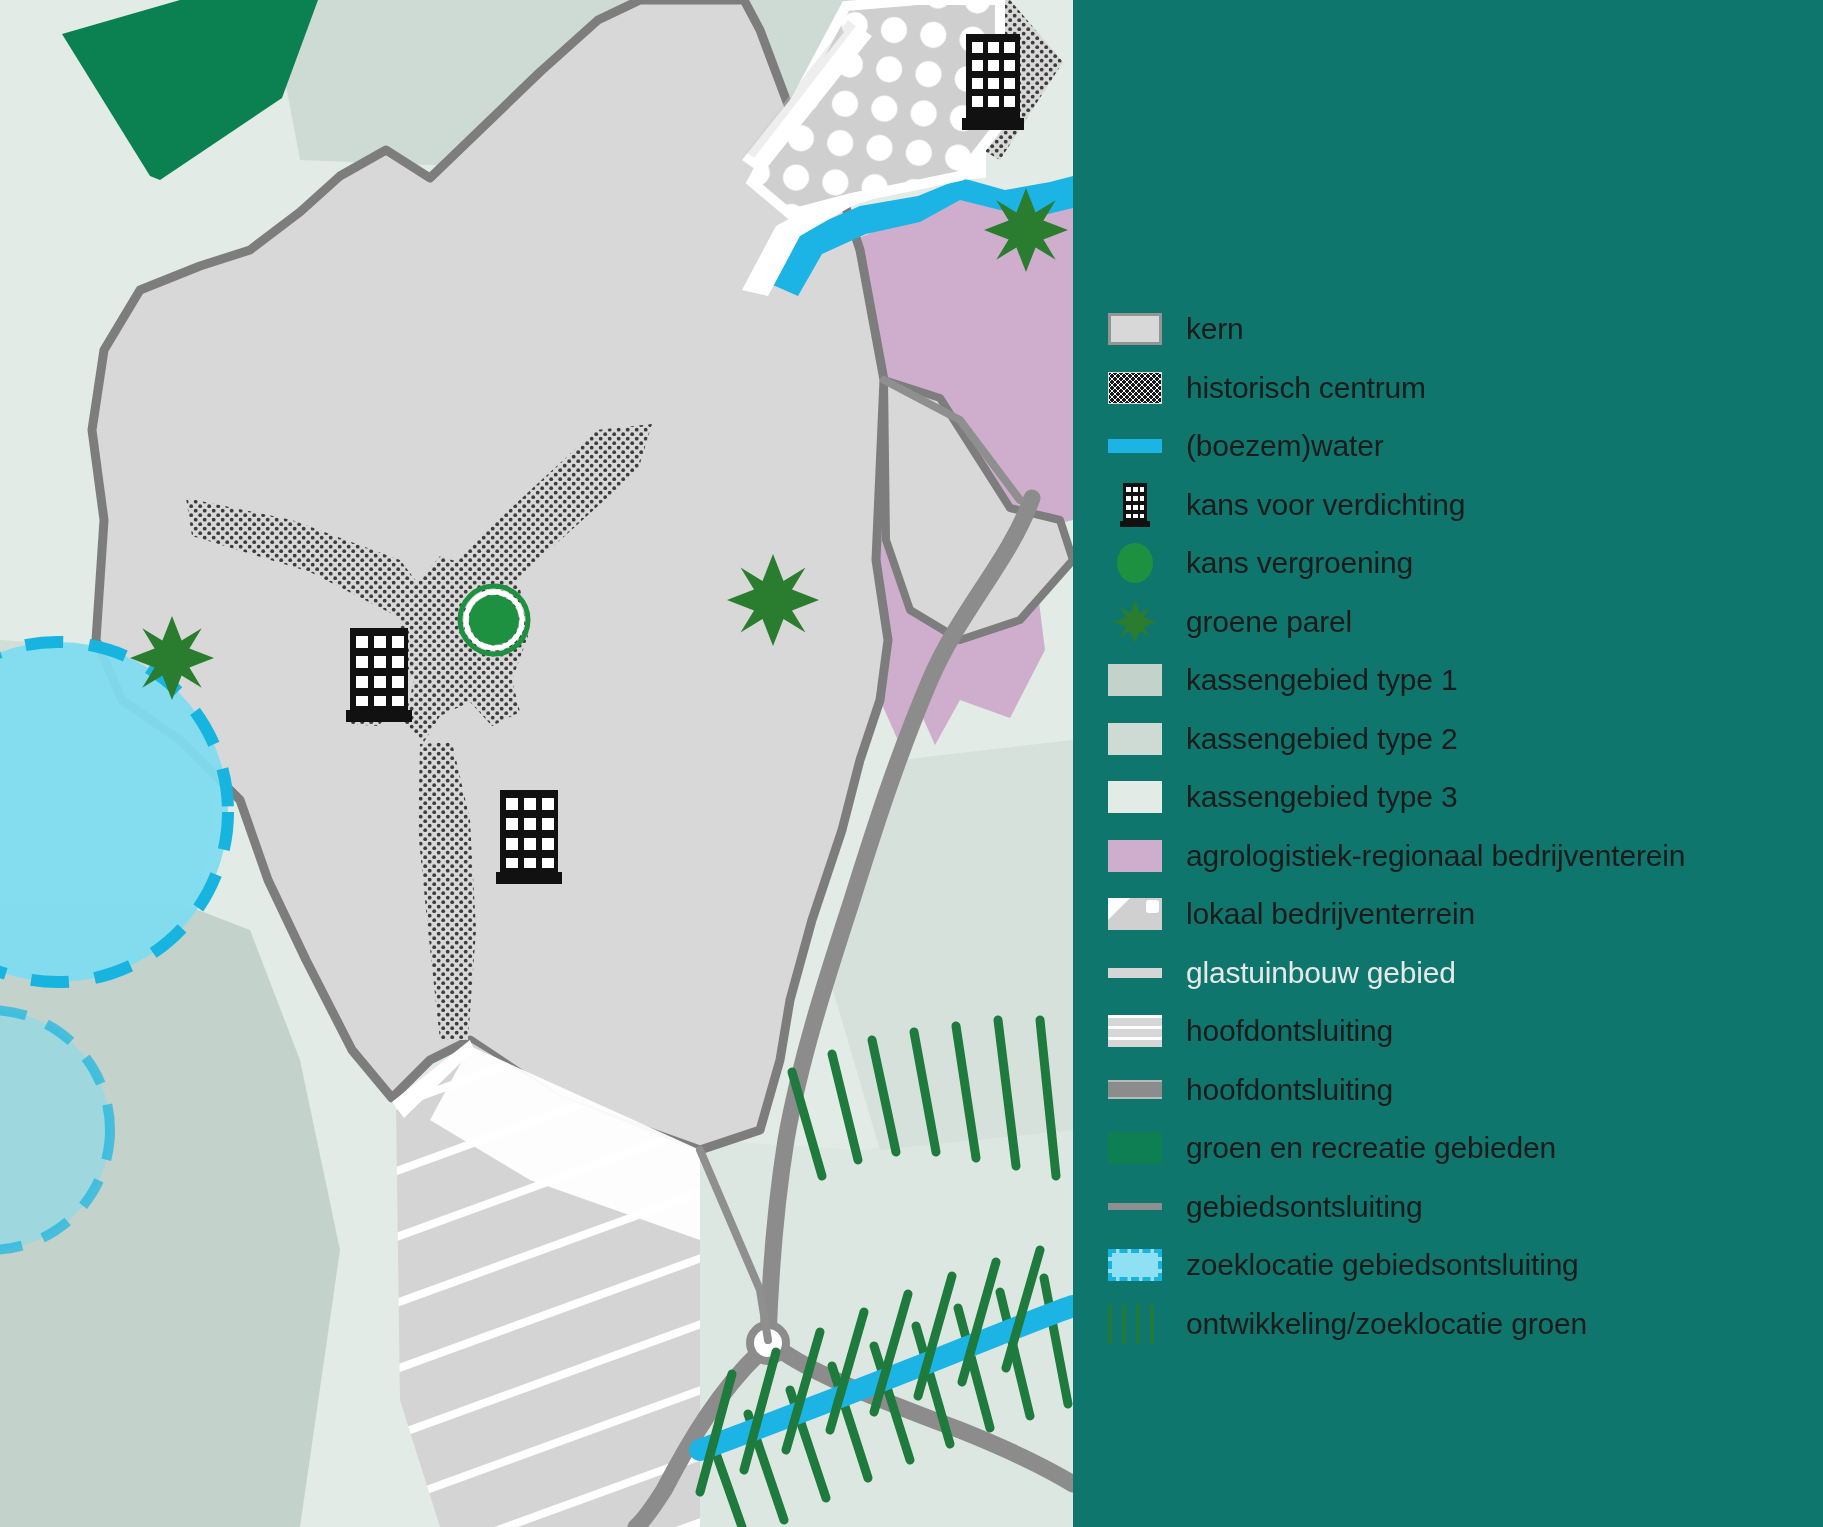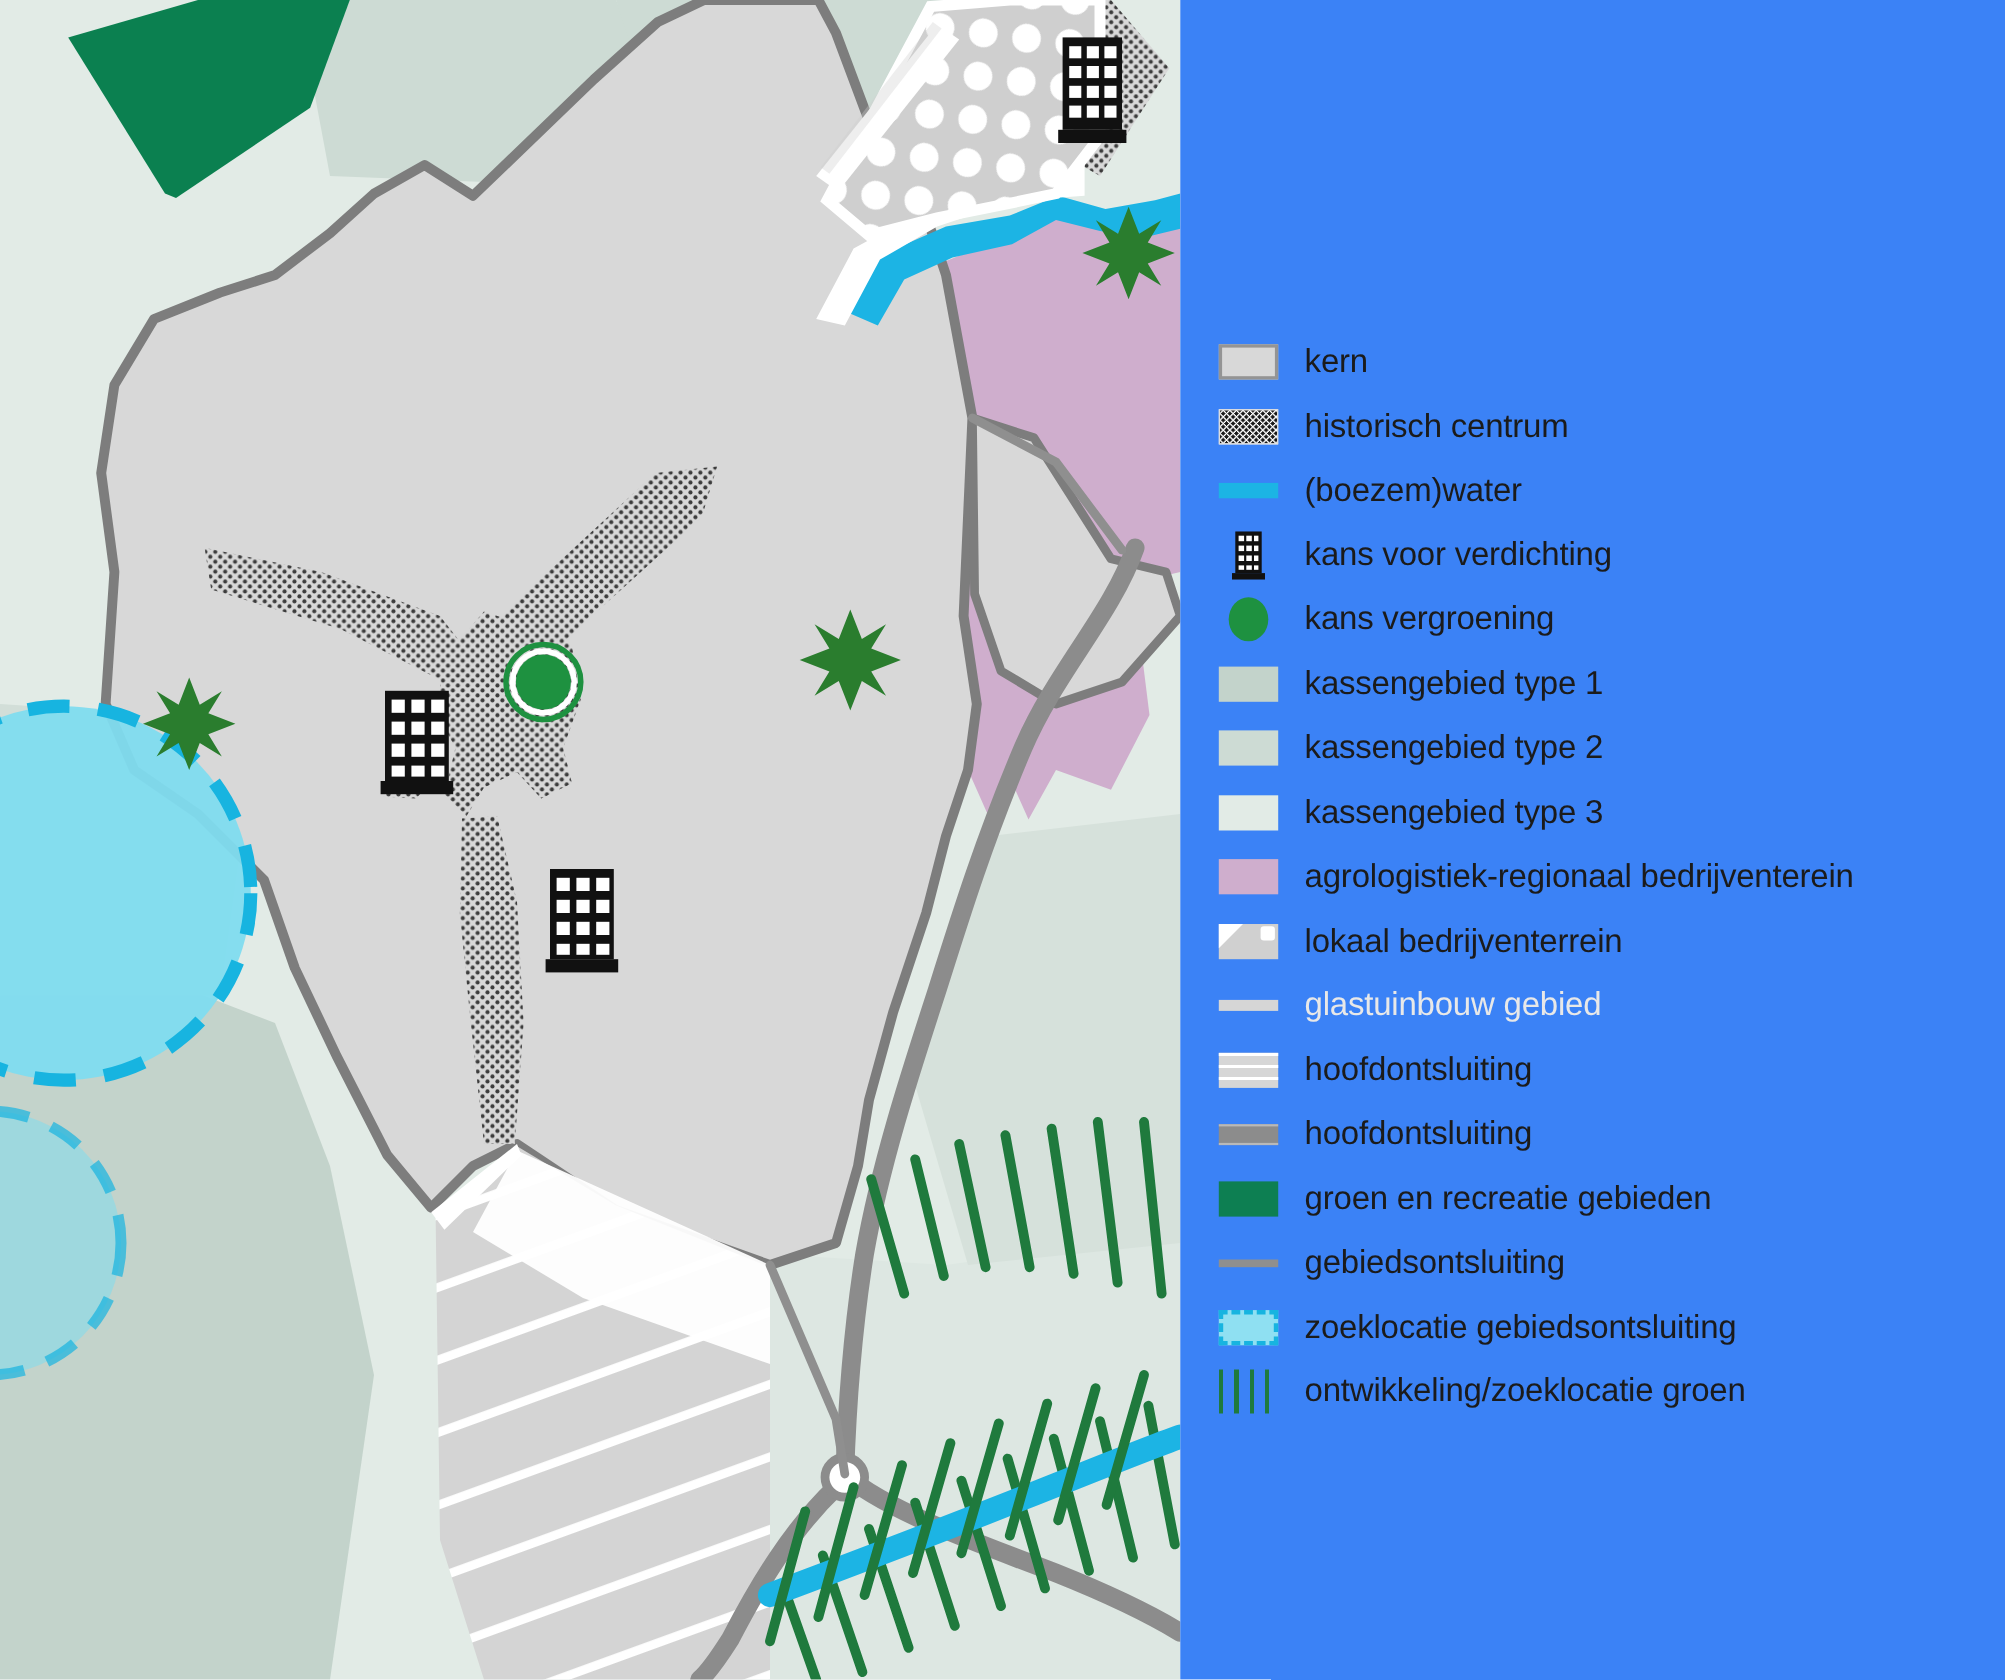--- a/index.html
+++ b/index.html
@@ -24,21 +24,21 @@
     overflow: hidden;
     background: #e4ebe7;
   }
   #map-svg { display: block; }
 
   #legend-panel {
     position: absolute;
     left: 1073px; top: 0;
     width: 750px;
     height: 1527px;
-    background: #3b82f6;
+    background: #0f766e;
     text-decoration: underline;
   }
   .legend-list {
     position: absolute;
     left: 0; top: 300px;
     width: 750px;
   }
   .legend-row {
     display: flex;
     align-items: center;
@@ -392,20 +392,30 @@
         <span class="legend-label">kans voor verdichting</span>
       </div>
 
       <div class="legend-row">
         <span class="legend-swatch">
           <span class="sw-circle"></span>
         </span>
         <span class="legend-label">kans vergroening</span>
       </div>
 
+      <div class="legend-row">
+        <span class="legend-swatch sw-star">
+          <svg width="44" height="44" viewBox="-22 -22 44 44">
+            <path fill="#2a7d2e" d="M0,-21 L4.8,-8.7 L14.9,-14.9 L8.7,-4.8 L21,0 L8.7,4.8
+                     L14.9,14.9 L4.8,8.7 L0,21 L-4.8,8.7 L-14.9,14.9 L-8.7,4.8
+                     L-21,0 L-8.7,-4.8 L-14.9,-14.9 L-4.8,-8.7 Z"></path>
+          </svg>
+        </span>
+        <span class="legend-label">groene parel</span>
+      </div>
 
       <div class="legend-row">
         <span class="legend-swatch">
           <span class="sw-box sw-k1"></span>
         </span>
         <span class="legend-label">kassengebied type 1</span>
       </div>
 
       <div class="legend-row">
         <span class="legend-swatch">

